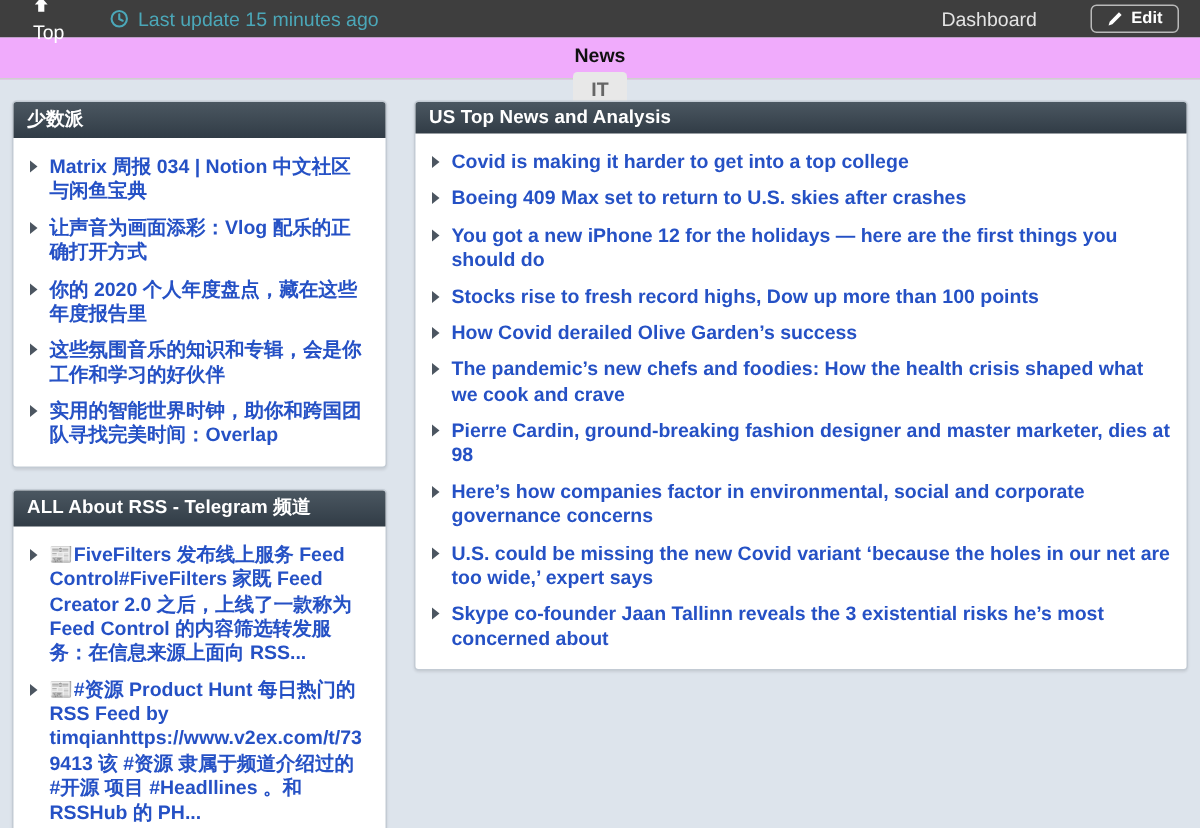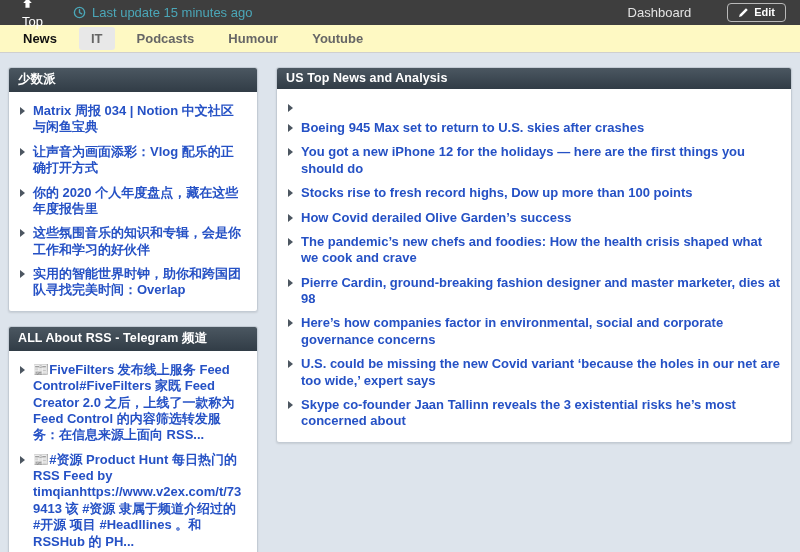--- a/index.html
+++ b/index.html
@@ -32,24 +32,24 @@
   .edit-btn {
     display: inline-flex; align-items: center; gap: 5px;
     color: #ffffff; background: transparent;
     border: 1px solid #b9b9b9; border-radius: 4px;
     padding: 2px 10px 3px; font-size: 11px; font-weight: bold;
     cursor: pointer; font-family: inherit;
   }
 
   
   .tabbar {
-    height: 28px; background: #fef9c3;
+    height: 28px; background: #f0abfc;
     border-bottom: 1px solid #cfcfcf;
     display: flex; align-items: center;
-    padding: 0 6px; font-size: 13px; font-weight: bold;
+    padding: 0 6px; font-size: 13px; font-weight: bold; flex-direction: column;
   }
   .tab { padding: 4px 12px; margin: 0 5px; color: #666666; border-radius: 3px; cursor: pointer; }
   .tab.active { color: #111111; }
   .tab.highlighted { background: #e8e8e8; }
 
   
   .content {
     display: flex; gap: 18px; align-items: flex-start;
     padding: 14px 8px 0 8px; height: 525px; overflow: hidden;
   }
@@ -178,25 +178,26 @@
   </div>
 
   <div class="col-right">
 
     <div class="panel">
       <div class="panel-header">US Top News and Analysis</div>
       <div class="panel-body">
 
           <div class="feed-item">
             <span class="bullet"></span>
-          </div>
-
-          <div class="feed-item">
-            <span class="bullet"></span>
-            <span class="feed-link">Boeing 945 Max set to return to U.S. skies after crashes</span>
+            <span class="feed-link">Covid is making it harder to get into a top college</span>
+          </div>
+
+          <div class="feed-item">
+            <span class="bullet"></span>
+            <span class="feed-link">Boeing 409 Max set to return to U.S. skies after crashes</span>
           </div>
 
           <div class="feed-item">
             <span class="bullet"></span>
             <span class="feed-link">You got a new iPhone 12 for the holidays — here are the first things you should do</span>
           </div>
 
           <div class="feed-item">
             <span class="bullet"></span>
             <span class="feed-link">Stocks rise to fresh record highs, Dow up more than 100 points</span>

